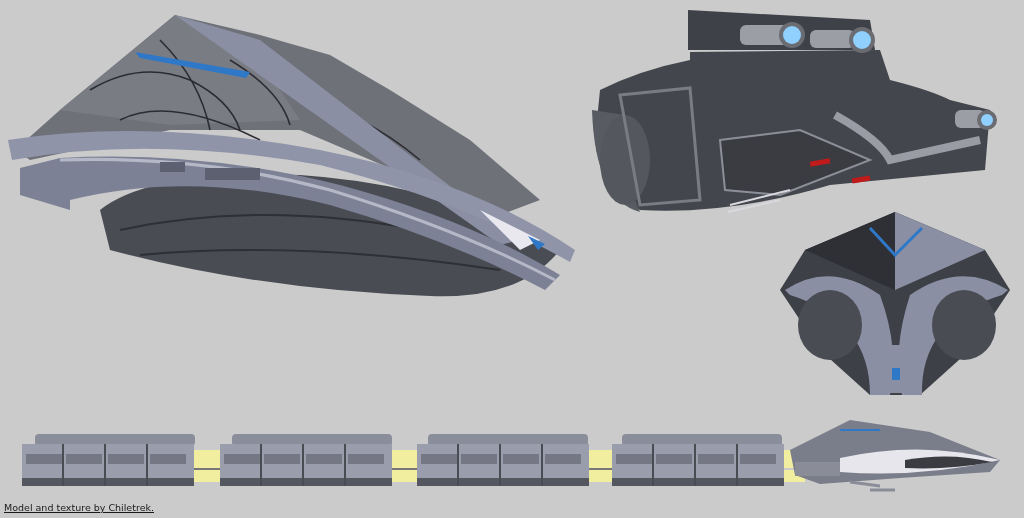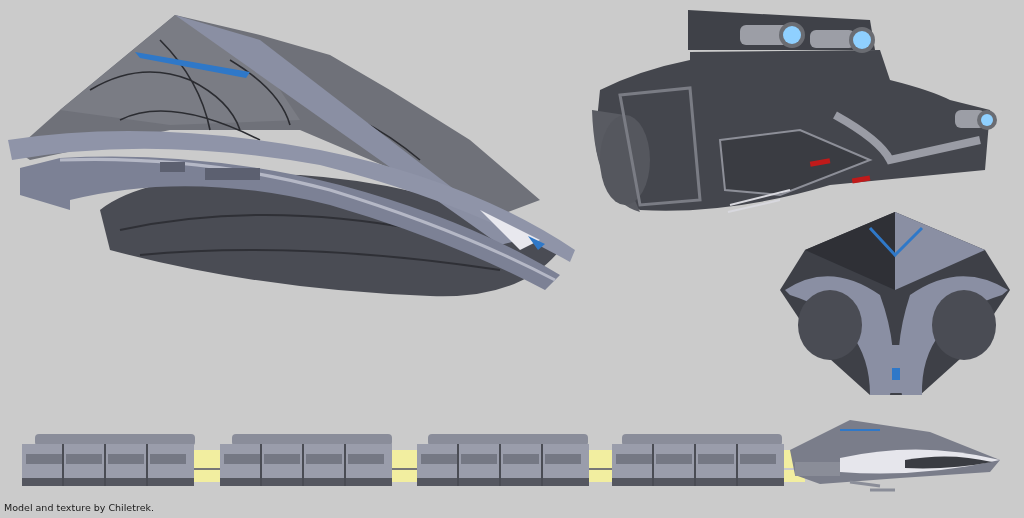--- a/index.html
+++ b/index.html
@@ -1,19 +1,19 @@
 <!DOCTYPE html>
 <html><head>
 <meta charset="utf-8">
 <style>
   html, body { margin:0; padding:0; }
   body { width:1024px; height:518px; background:#cbcbcb; position:relative; overflow:hidden; font-family:"DejaVu Sans", sans-serif; }
   .view { position:absolute; }
   svg { display:block; }
-  .credit { position:absolute; left:4px; top:502px; font-size:9.5px; color:#1a1a1a; font-family:"DejaVu Sans", sans-serif; white-space:nowrap; }
+  .credit { position:absolute; left:4px; top:502px; font-size:9.5px; color:#1a1a1a; font-family:"DejaVu Sans", sans-serif; white-space:nowrap;text-decoration:underline; }
 </style>
 </head>
 <body>
 
 <div class="view" style="left:0;top:0;width:600px;height:310px;">
   <svg width="600" height="310" viewBox="0 0 600 310">
 
     <path d="M100 210 Q150 170 300 175 Q450 185 560 250 Q520 300 430 296 Q260 290 110 250 Z" fill="#4a4c54"></path>
     <path d="M120 230 Q260 200 420 230 M140 255 Q300 240 500 270" stroke="#2f3036" stroke-width="2" fill="none"></path>
 

